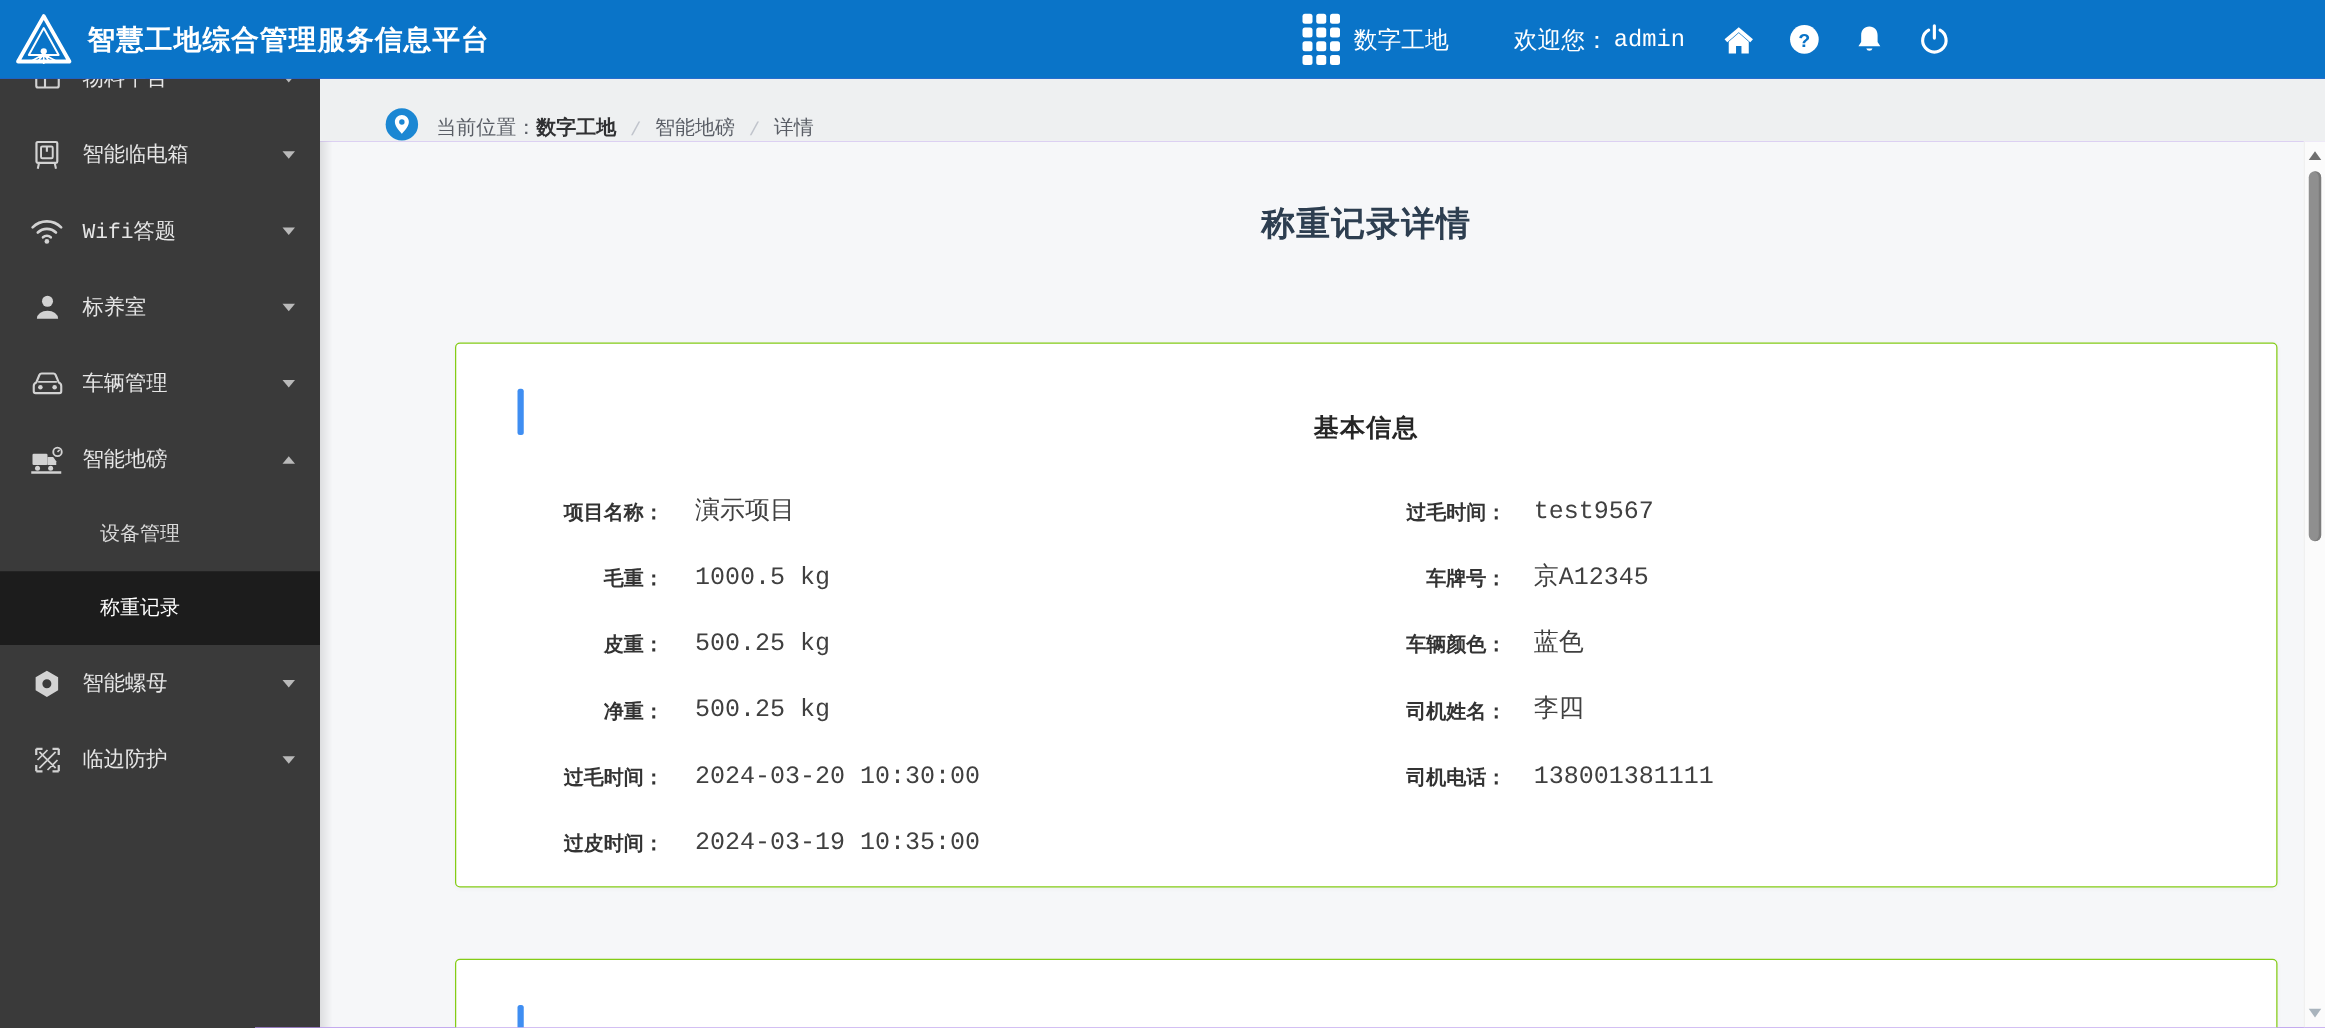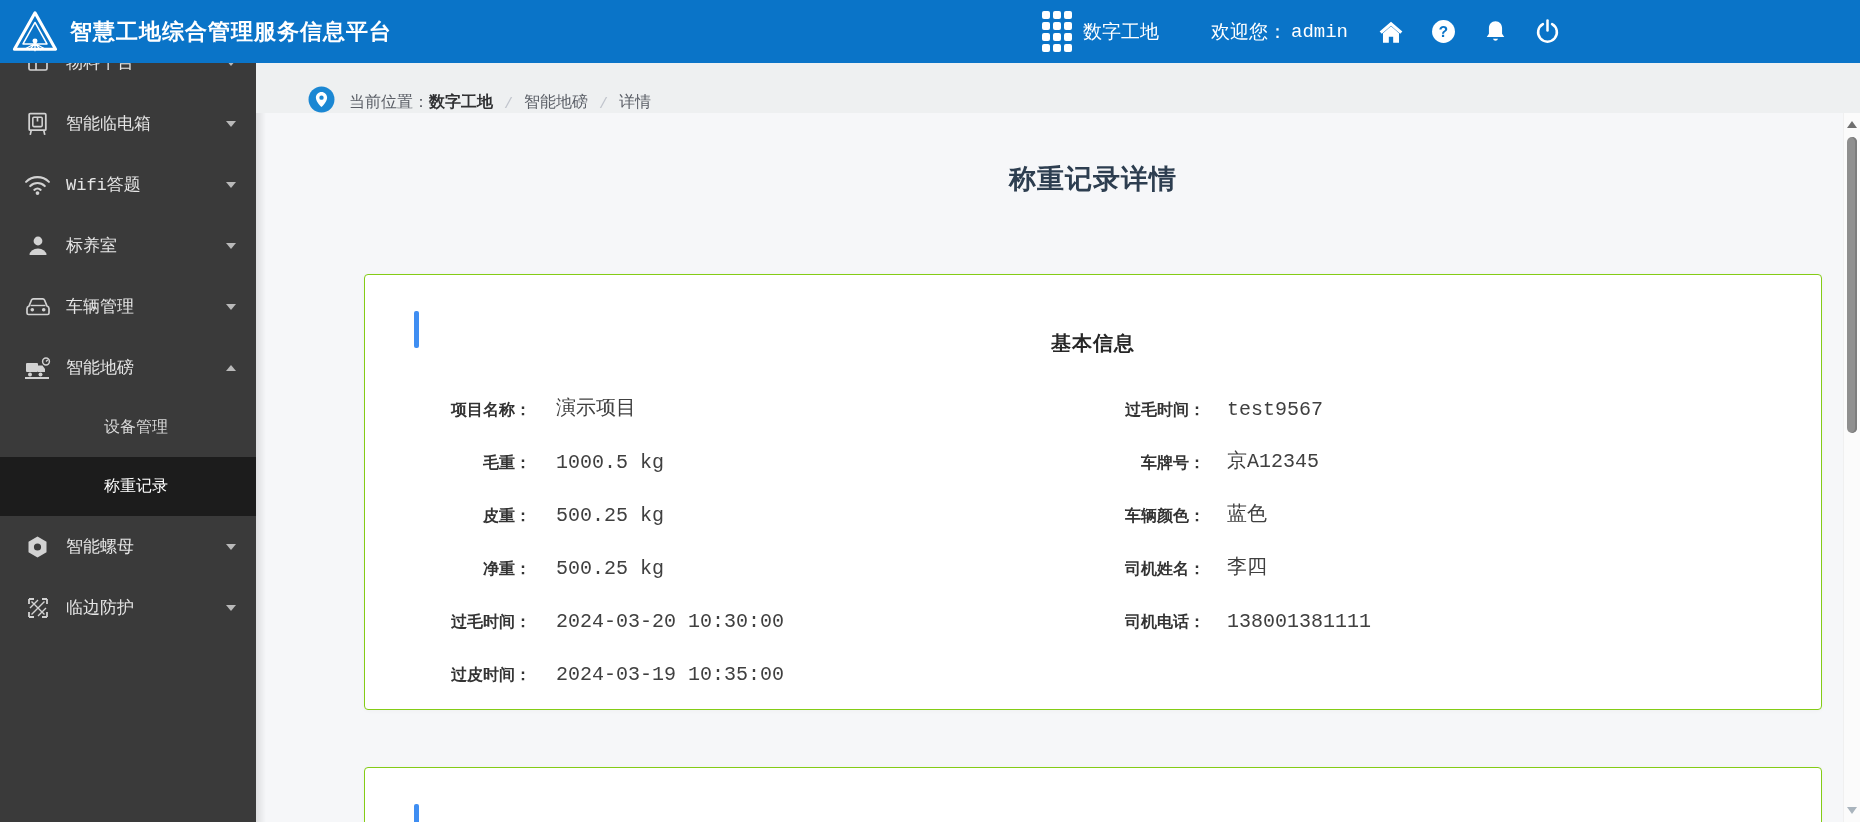--- a/index.html
+++ b/index.html
@@ -20,21 +20,21 @@
          justify-content:center;cursor:pointer;}
   
   .sidebar{position:absolute;top:63px;left:0;width:256px;bottom:0;background:#3a3a3a;overflow:hidden;}
   .menu{margin-top:-31px;}
   .mi{height:61px;display:flex;align-items:center;padding:0 20px 0 24px;color:#e6e6e6;cursor:pointer;}
   .mi .ic{width:27px;height:27px;margin-right:15px;flex:none;display:flex;align-items:center;justify-content:center;}
   .mi .lbl{flex:1;font-size:17px;white-space:nowrap;}
   .chev{width:0;height:0;border-left:5px solid transparent;border-right:5px solid transparent;
         border-top:6px solid #b9b9b9;flex:none;}
   .chev.up{border-top:none;border-bottom:6px solid #b9b9b9;}
-  .smi{height:59px;display:flex;align-items:center;padding-left:104px;color:#d9d9d9;
+  .smi{height:59px;display:flex;align-items:center;padding-left:80px;color:#d9d9d9;
        font-size:16px;cursor:pointer;}
   .smi.active{background:#1c1c1c;color:#fff;}
   
   .crumbbar{position:absolute;top:63px;left:256px;right:0;height:50px;background:#eef0f1;
             display:flex;align-items:flex-end;padding-left:52px;box-sizing:border-box;}
   .crumb-pin{margin-right:14px;display:flex;align-items:center;}
   .crumb-prefix{font-size:16px;color:#5a5e66;}
   .crumb-bold{font-size:16px;font-weight:bold;color:#303133;}
   .crumb-item{font-size:16px;color:#5a5e66;}
   .crumb-sep{font-size:15px;color:#c0c4cc;margin:0 11px;}

